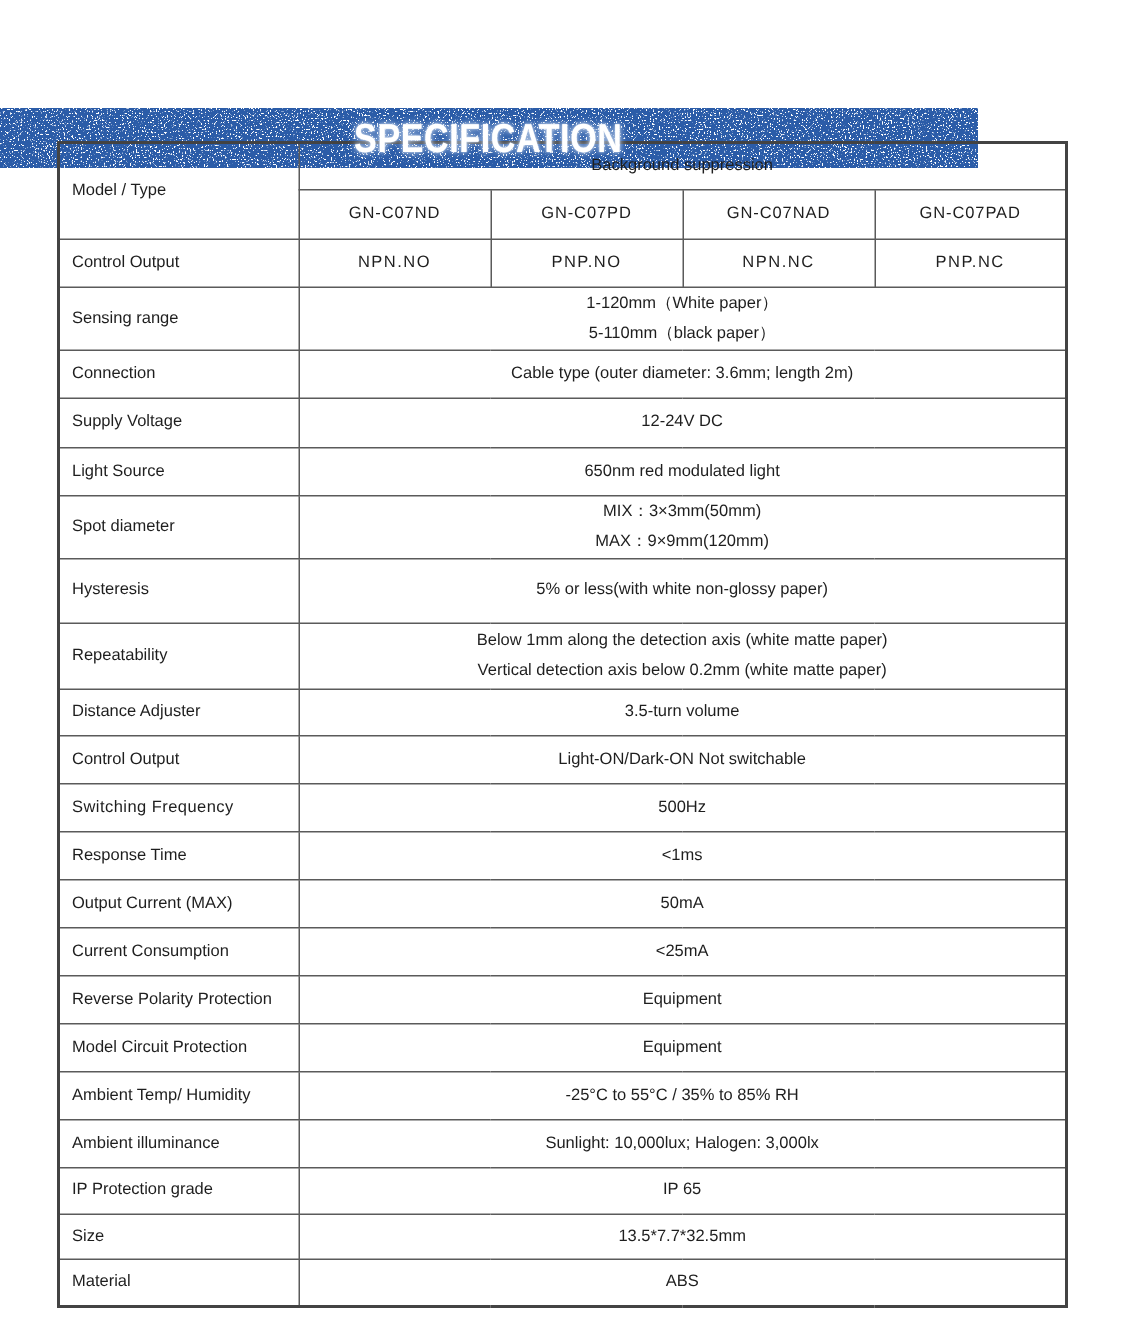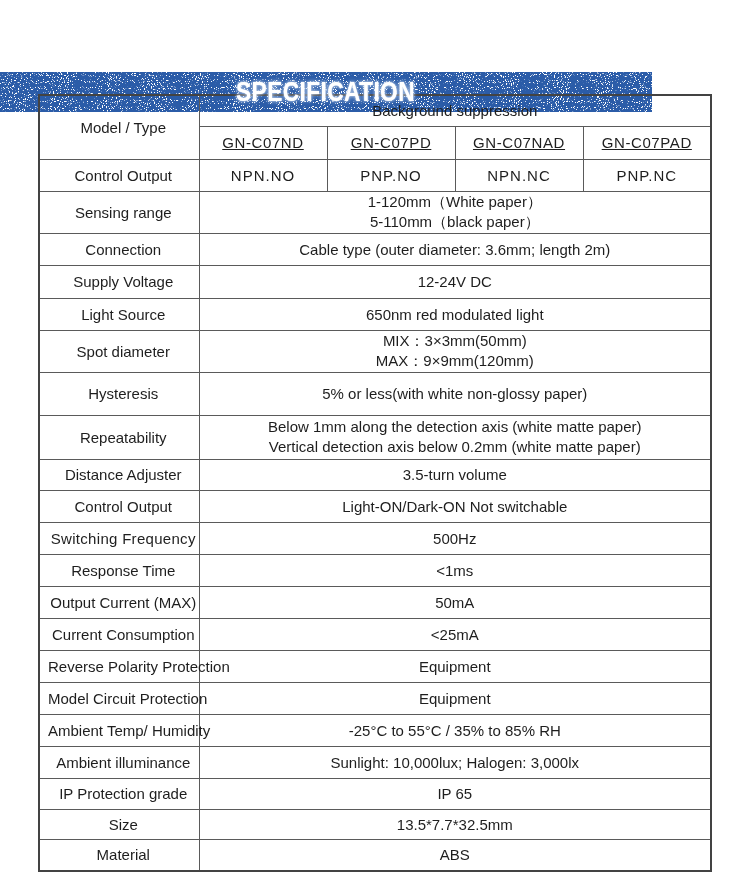--- a/index.html
+++ b/index.html
@@ -33,32 +33,32 @@
     white-space:nowrap;
   }
   
   table.spec{
     position:absolute;left:38px;top:94px;width:672px;
     border-collapse:collapse;table-layout:fixed;
     border:2px solid var(--table-outer);
   }
   table.spec td{
     border:1px solid var(--table-border);
-    font-size:15px;line-height:19px;color:var(--text);
+    font-size:11px;line-height:19px;color:var(--text);
     vertical-align:middle;overflow:visible;
   }
-  td.lbl{text-align:center;padding-left:8px;}
+  td.lbl{text-align:left;padding-left:8px;}
   td.val{text-align:center;}
   .sp{letter-spacing:1px;margin-top:40px;}
   .mname{letter-spacing:0.6px;}
   .ovf{white-space:nowrap;display:inline-block;}
   .dim{color:var(--dim-text);letter-spacing:0.3px;font-size:14.5px;}
   
   tr.h1  td{height:31px;}
-  tr.h2  td{height:33px;text-decoration:underline;}
+  tr.h2  td{height:33px;}
   tr.std td{height:32px;}
   tr.t30 td{height:30px;margin-top:36px;}
   tr.t31 td{height:31px;}
   tr.t33 td{height:33px;}
   tr.t42 td{height:42px;}
   tr.t43 td{height:43px;}
   tr.t44 td{height:44px;}
   .line2{line-height:20px;}
 </style>
 </head>

